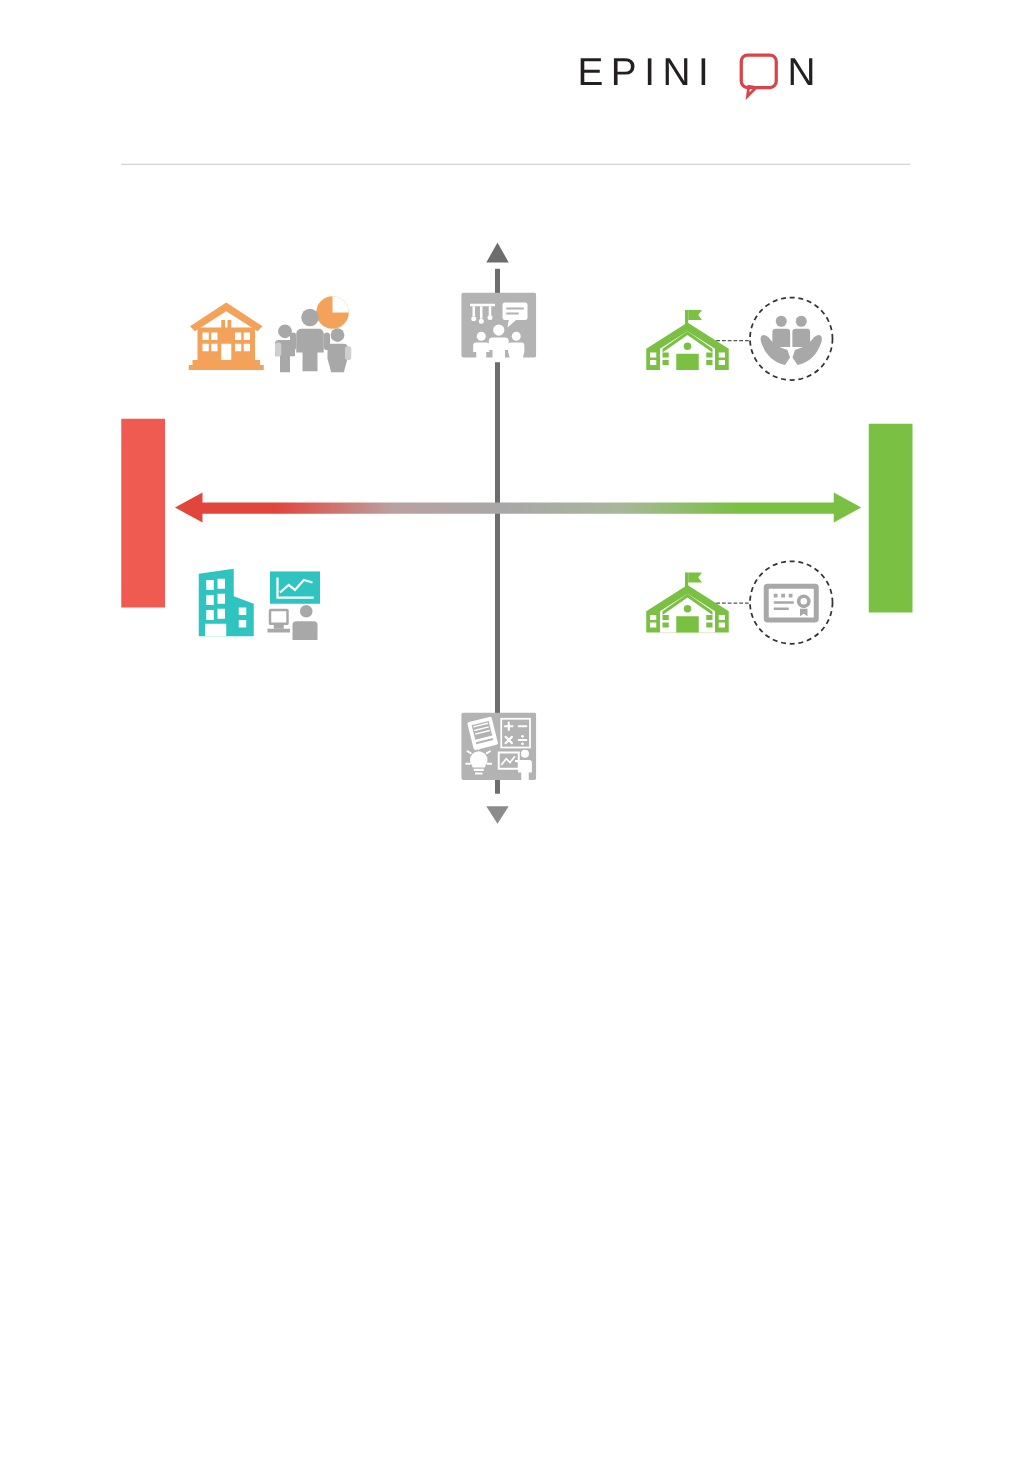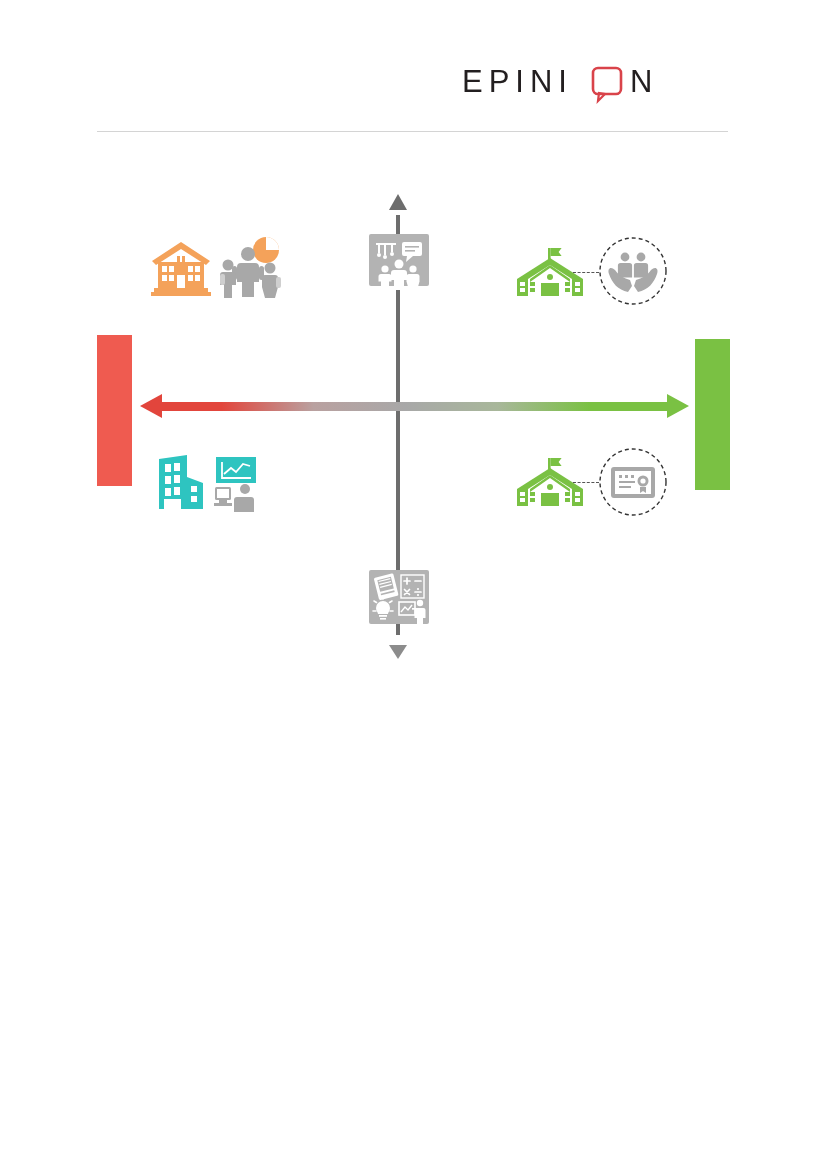--- a/index.html
+++ b/index.html
@@ -11,21 +11,21 @@
     width: 827px;
     height: 1169px;
     font-family: "Liberation Sans", sans-serif;
     position: relative;
     overflow: hidden;
   }
 
   
   .logo-area {
     position: absolute;
-    top: 60px;
+    top: 36px;
     right: 105px;
     width: 260px;
     height: 46px;
     text-decoration: underline;
   }
   .header-rule {
     position: absolute;
     left: 97px;
     top: 131px;
     width: 631px;

